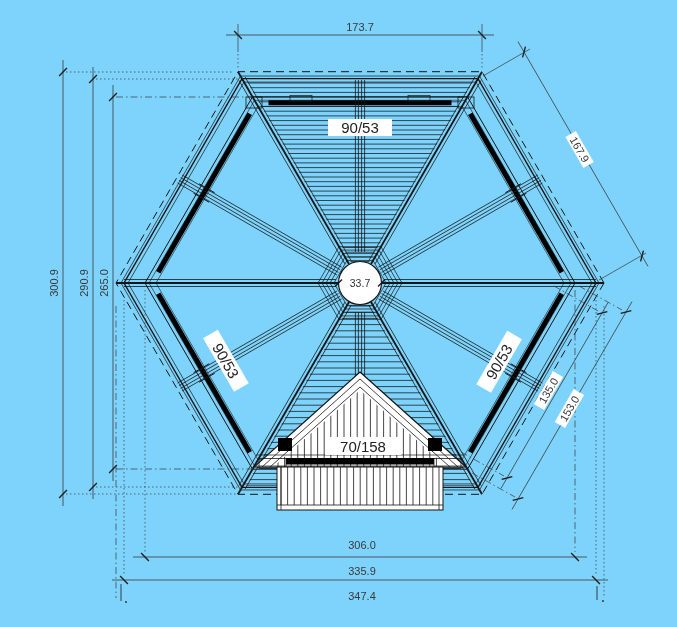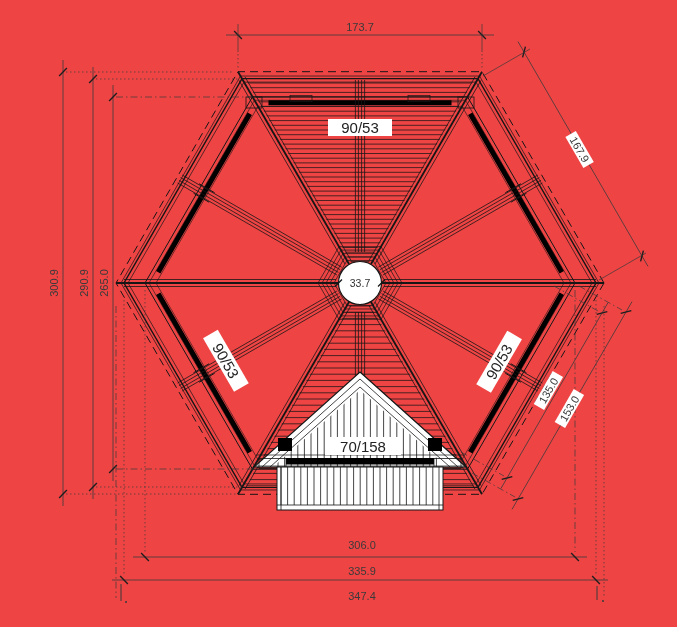--- a/index.html
+++ b/index.html
@@ -1,16 +1,16 @@
 <!DOCTYPE html>
 <html><head>
 <meta charset="utf-8">
 <style>
   html,body{margin:0;padding:0;background:#fff;}
-  .canvas{position:relative;width:677px;height:627px;background:#ef4444;overflow:hidden;
+  .canvas{position:relative;width:677px;height:627px;background:#7dd3fc;overflow:hidden;
           font-family:"Liberation Sans",sans-serif;}
   svg{display:block;}
   text{font-family:"Liberation Sans",sans-serif;}
   .dim{font-size:11px;fill:#3a3a3a;}
   .lbl{font-size:15px;fill:#222;}
   .hub{font-size:10.5px;fill:#333;}
 </style>
 </head>
 <body>
 

